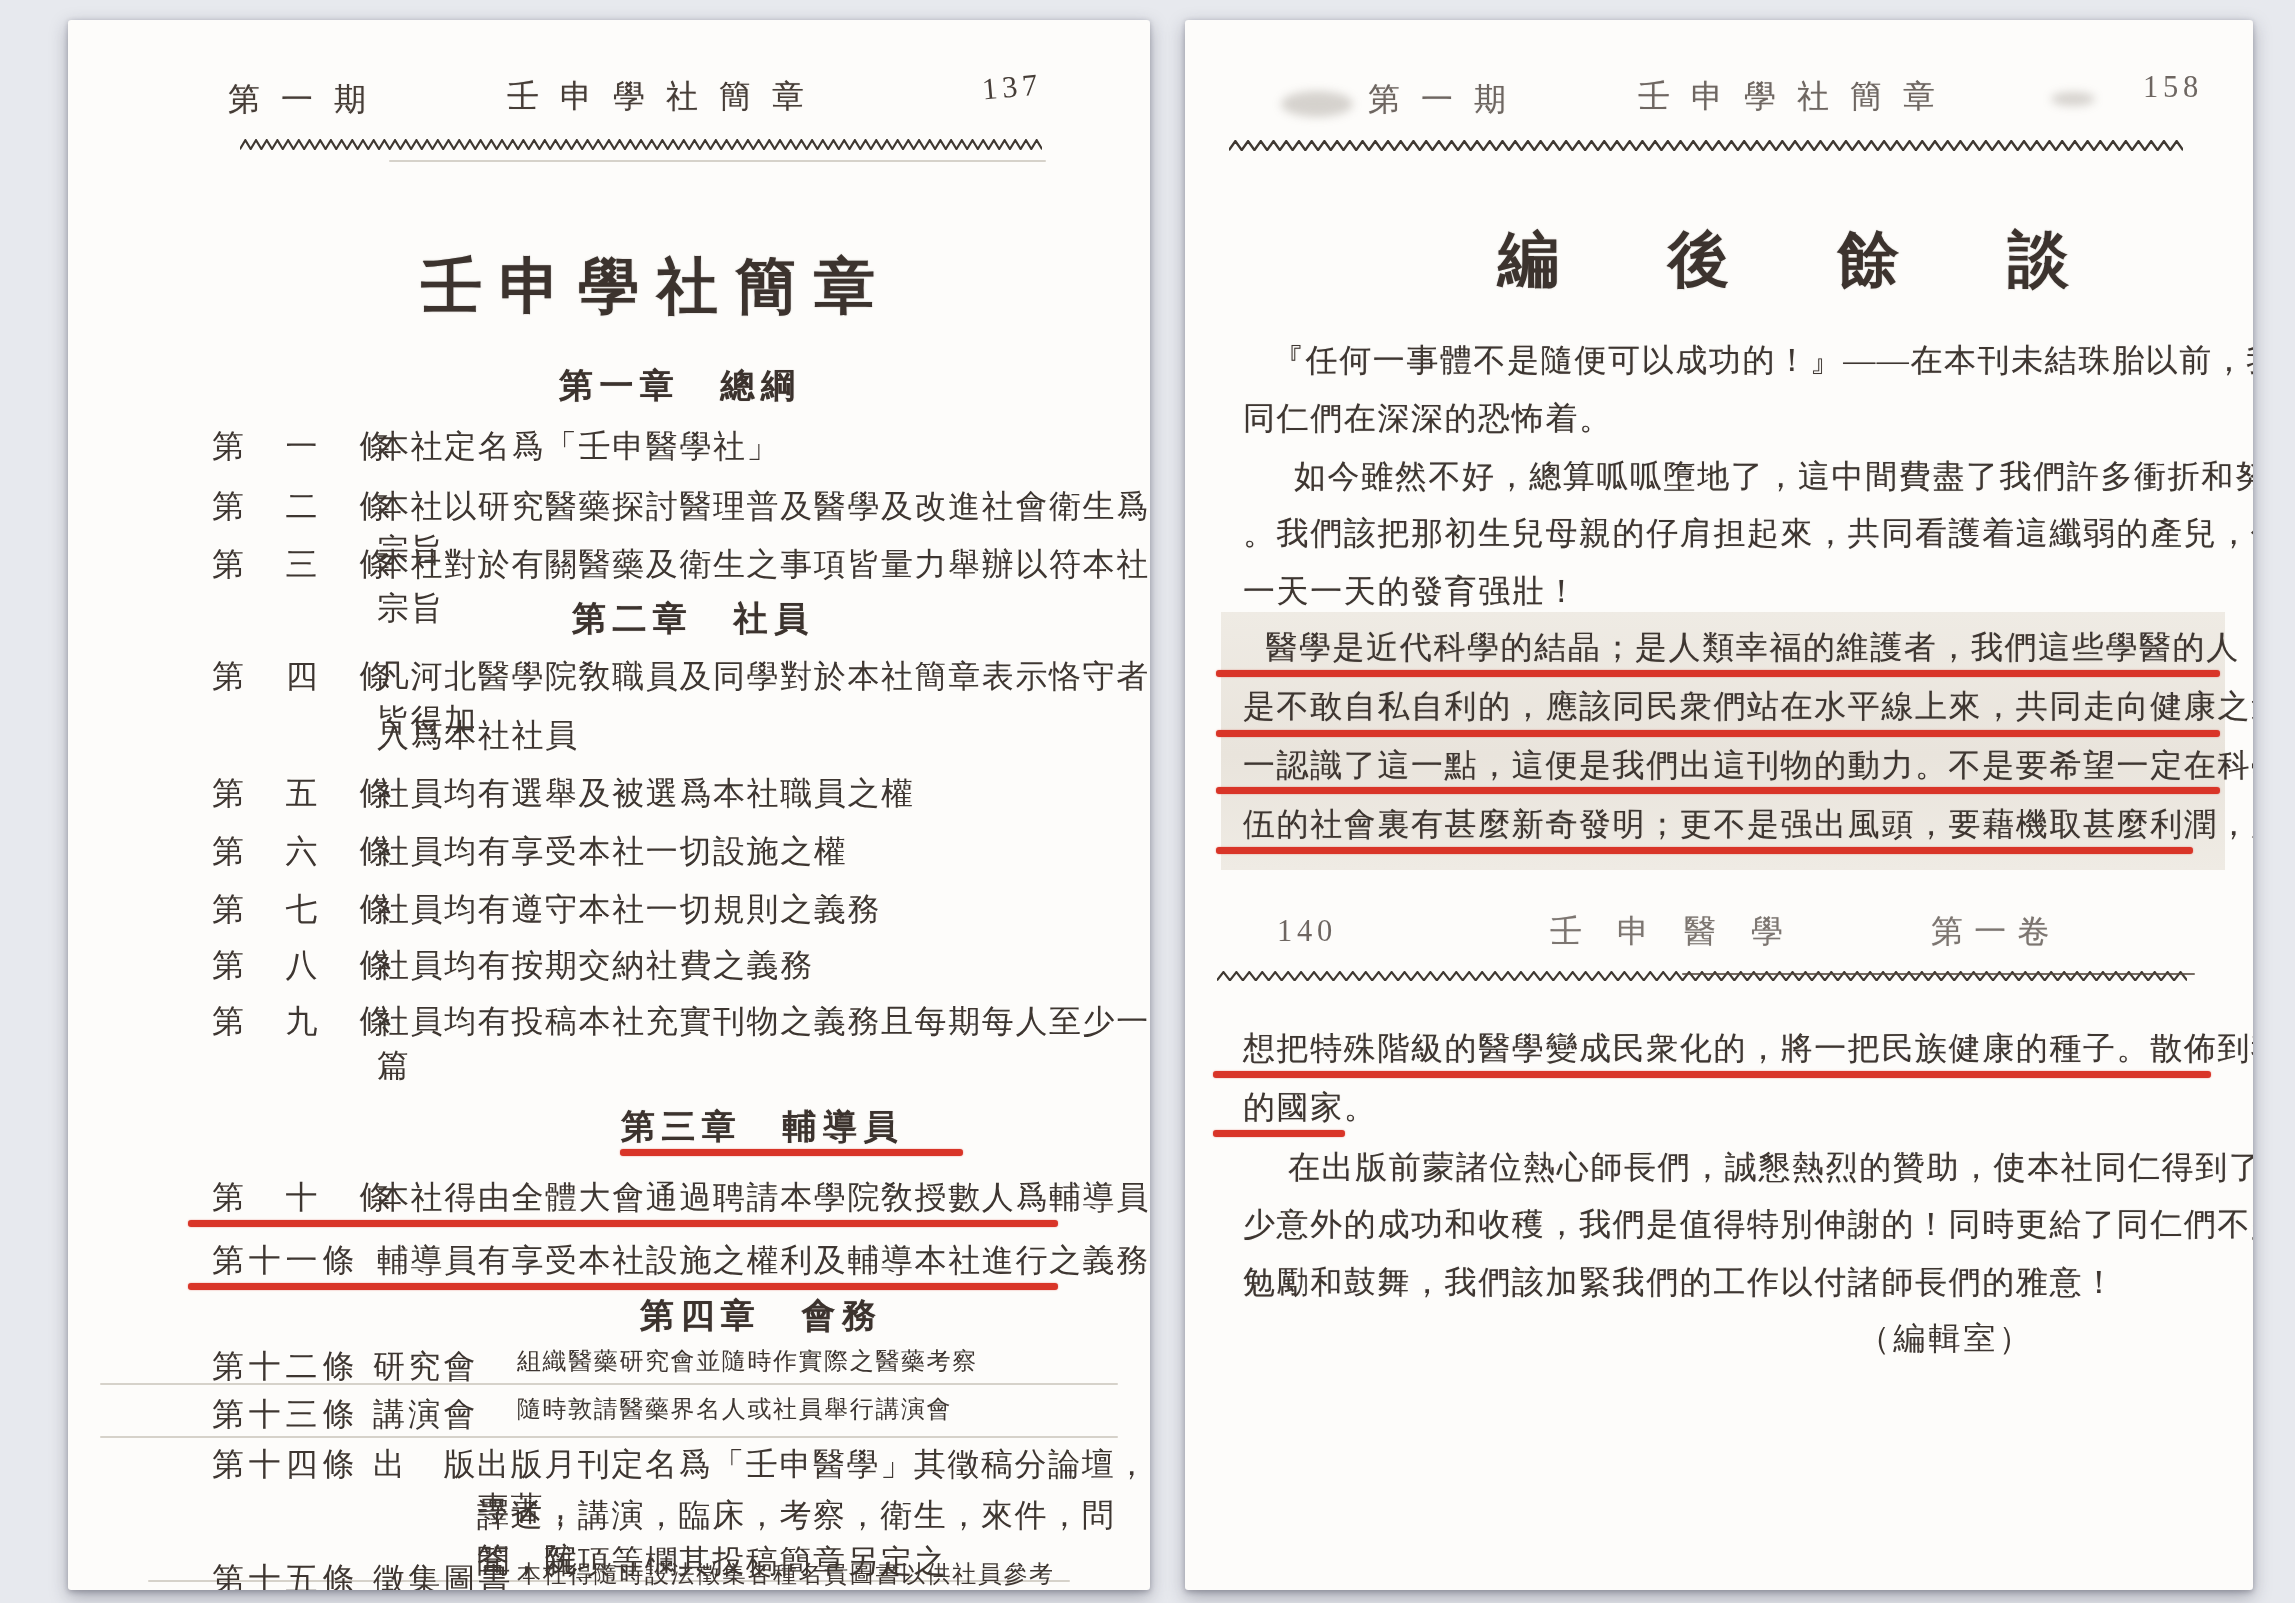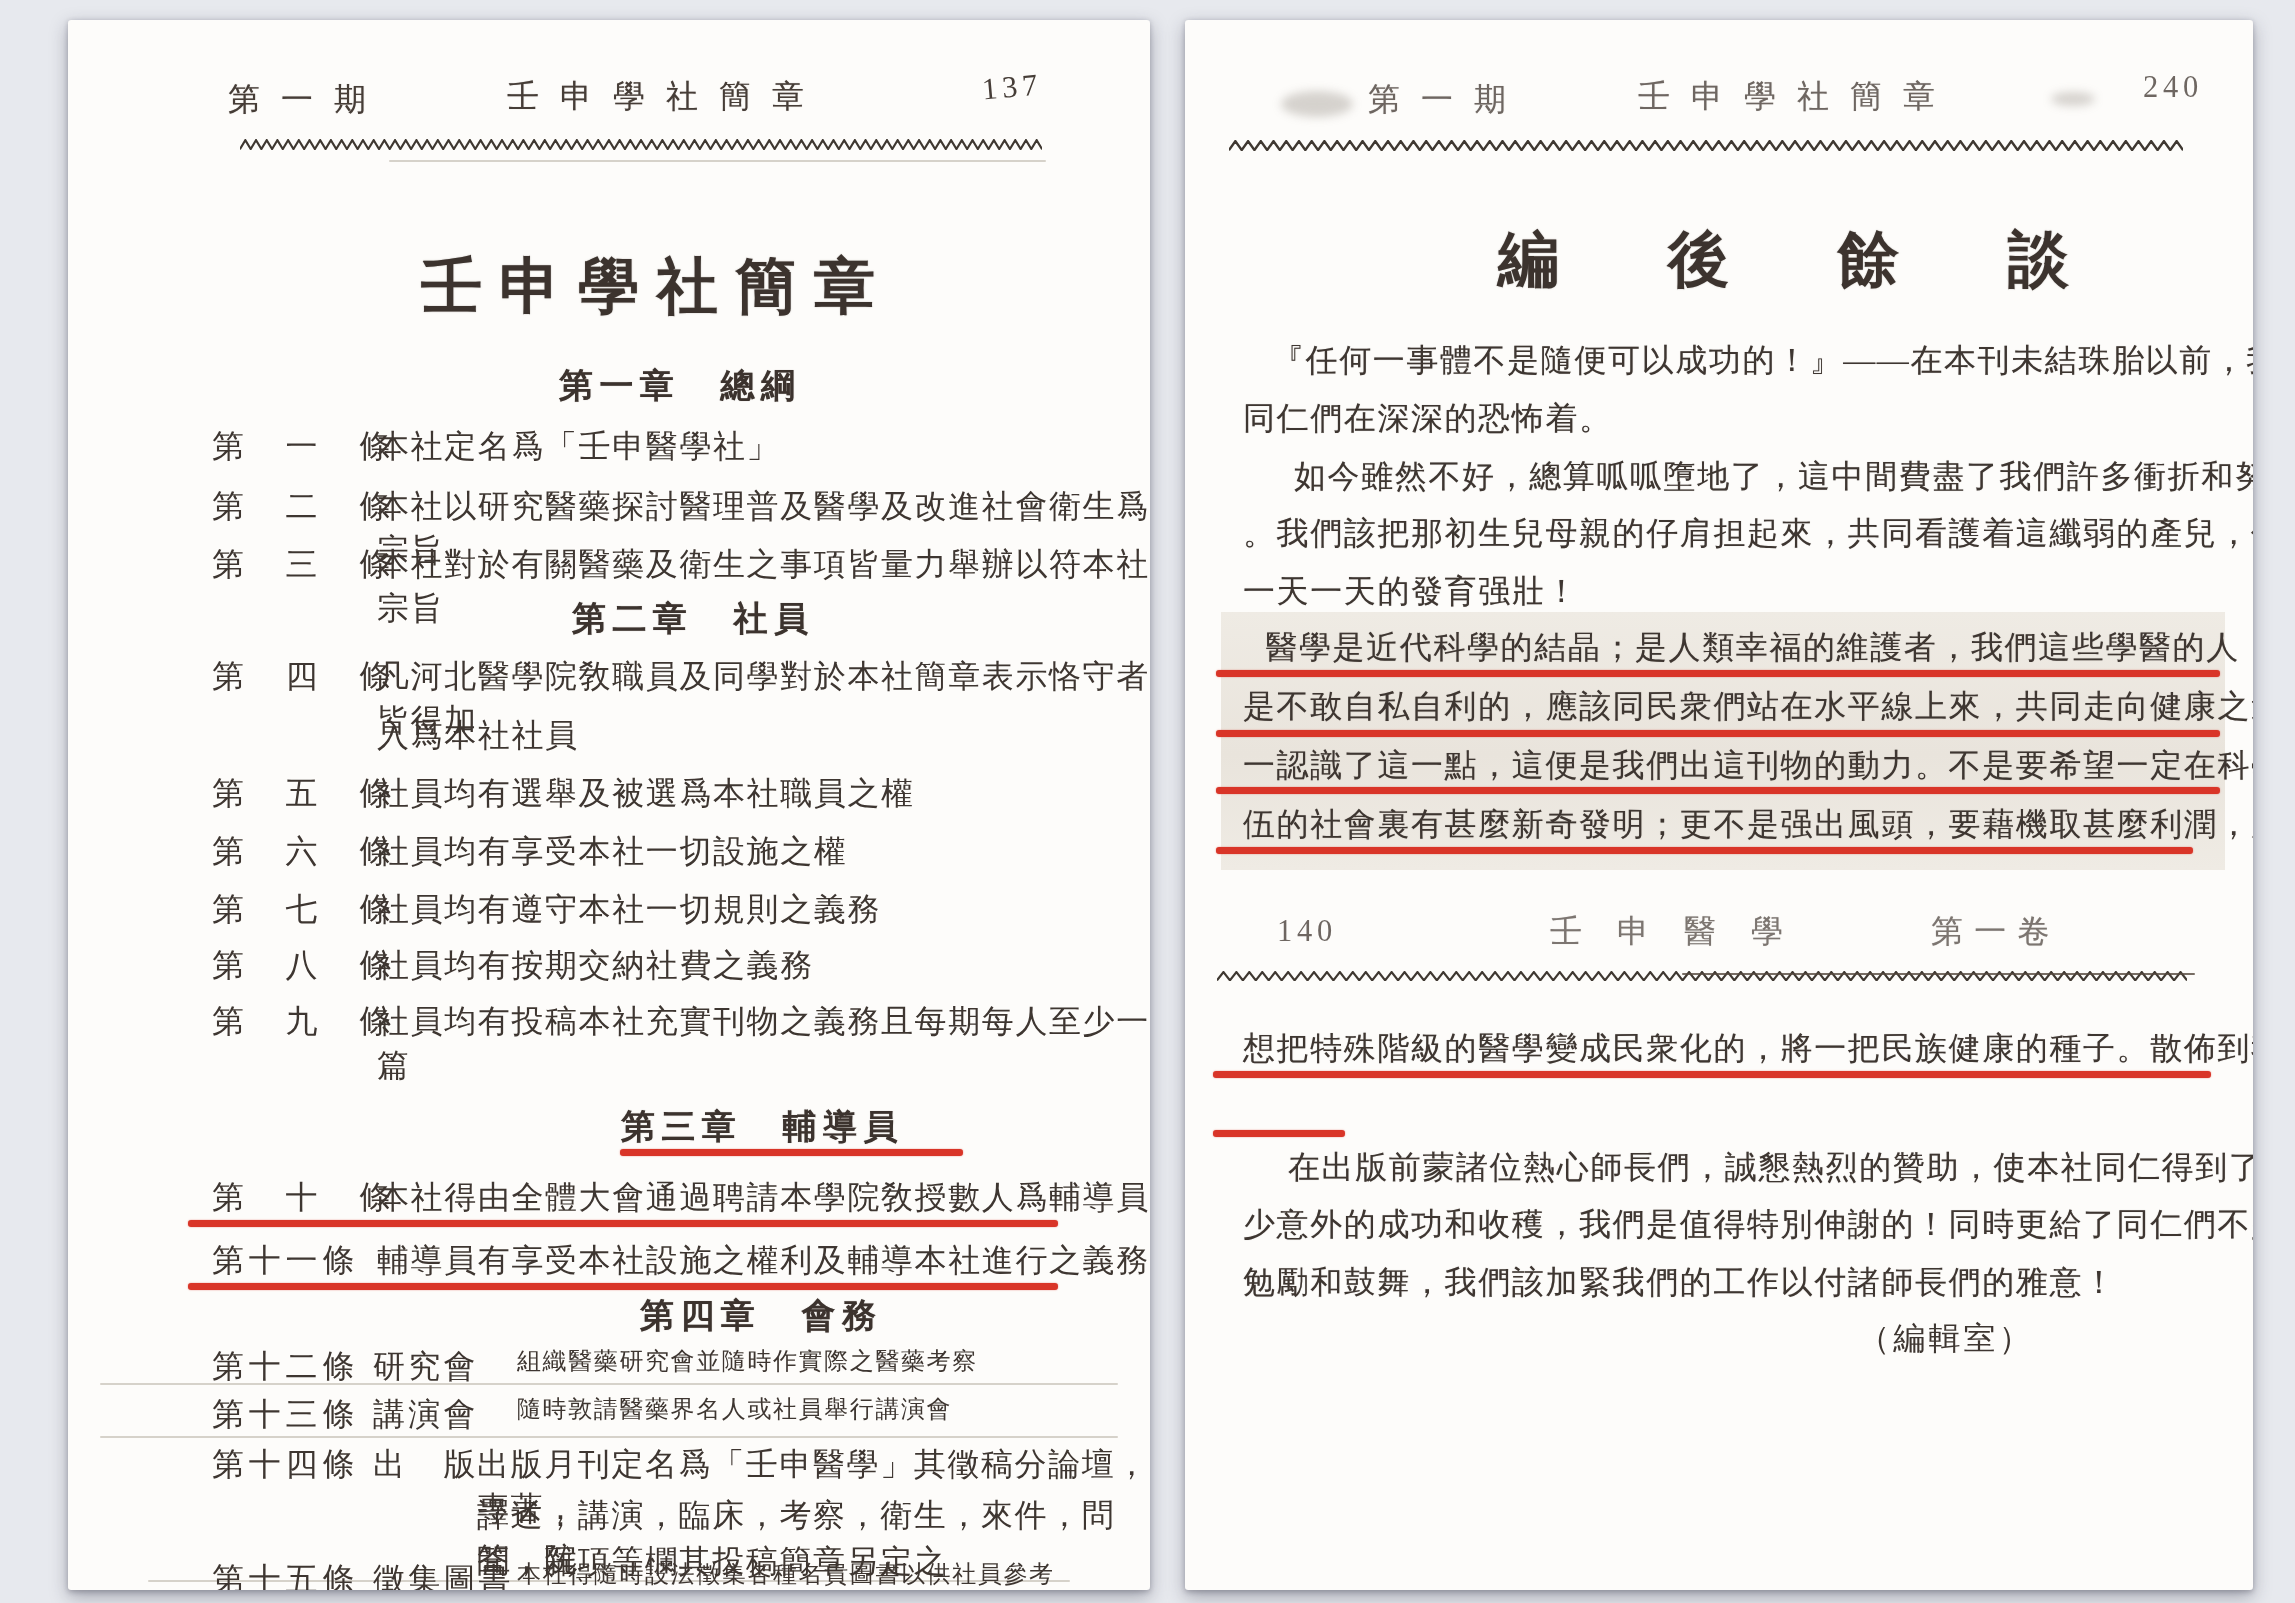--- a/index.html
+++ b/index.html
@@ -141,21 +141,21 @@
     <span class="sub">徵集圖書</span>
     <span class="txt2">本社得隨時設法徵集各種名貴圖書以供社員參考</span>
   </div>
 </div>
 
 <div class="page" id="page-right">
   <div class="smudge" style="left:96px;top:71px;width:72px;height:26px;"></div>
   <span class="abs hdr faded" style="left:183px;top:58px;">第一期</span>
   <span class="abs hdr faded" style="left:453px;top:55px;">壬申學社簡章</span>
   <div class="smudge" style="left:866px;top:72px;width:44px;height:14.4px;"></div>
-  <span class="abs pagenum faded" style="left:958px;top:50px;">240</span>
+  <span class="abs pagenum faded" style="left:958px;top:50px;">158</span>
 
   <svg class="zigzag" style="left:44px;top:120px;width:954px;height:11.2px;" viewBox="0 0 1200 10" preserveAspectRatio="none">
       <path class="zig" fill="none" stroke="#3f3831" stroke-width="2.6" d="M0,9 L8,1 L16,9 L24,1 L32,9 L40,1 L48,9 L56,1 L64,9 L72,1 L80,9 L88,1 L96,9 L104,1 L112,9 L120,1 L128,9 L136,1 L144,9 L152,1 L160,9 L168,1 L176,9 L184,1 L192,9 L200,1 L208,9 L216,1 L224,9 L232,1 L240,9 L248,1 L256,9 L264,1 L272,9 L280,1 L288,9 L296,1 L304,9 L312,1 L320,9 L328,1 L336,9 L344,1 L352,9 L360,1 L368,9 L376,1 L384,9 L392,1 L400,9 L408,1 L416,9 L424,1 L432,9 L440,1 L448,9 L456,1 L464,9 L472,1 L480,9 L488,1 L496,9 L504,1 L512,9 L520,1 L528,9 L536,1 L544,9 L552,1 L560,9 L568,1 L576,9 L584,1 L592,9 L600,1 L608,9 L616,1 L624,9 L632,1 L640,9 L648,1 L656,9 L664,1 L672,9 L680,1 L688,9 L696,1 L704,9 L712,1 L720,9 L728,1 L736,9 L744,1 L752,9 L760,1 L768,9 L776,1 L784,9 L792,1 L800,9 L808,1 L816,9 L824,1 L832,9 L840,1 L848,9 L856,1 L864,9 L872,1 L880,9 L888,1 L896,9 L904,1 L912,9 L920,1 L928,9 L936,1 L944,9 L952,1 L960,9 L968,1 L976,9 L984,1 L992,9 L1000,1 L1008,9 L1016,1 L1024,9 L1032,1 L1040,9 L1048,1 L1056,9 L1064,1 L1072,9 L1080,1 L1088,9 L1096,1 L1104,9 L1112,1 L1120,9 L1128,1 L1136,9 L1144,1 L1152,9 L1160,1 L1168,9 L1176,1 L1184,9 L1192,1 L1200,9"></path>
     </svg>
 
   <span class="abs bigtitle" style="left:313px;top:199px;letter-spacing:24px;">編　後　餘　談</span>
 
   <span class="para" style="top:319px;padding-left:29px;">『任何一事體不是隨便可以成功的！』——在本刊未結珠胎以前，我們</span>
   <span class="para" style="top:377px;">同仁們在深深的恐怖着。</span>
 
@@ -176,20 +176,21 @@
   <span class="abs pagenum faded" style="left:92px;top:894px;">140</span>
   <span class="abs hdr" style="left:365px;top:890px;letter-spacing:35px;opacity:.7;filter:blur(0.6px);">壬申醫學</span>
   <span class="abs hdr" style="left:746px;top:890px;letter-spacing:11.2px;opacity:.7;filter:blur(0.5px);">第一卷</span>
   <svg class="zigzag" style="left:32px;top:951px;width:970px;height:10.4px;" viewBox="0 0 1200 10" preserveAspectRatio="none">
       <path class="zig" fill="none" stroke="#3f3831" stroke-width="2.4" d="M0,9 L8,1 L16,9 L24,1 L32,9 L40,1 L48,9 L56,1 L64,9 L72,1 L80,9 L88,1 L96,9 L104,1 L112,9 L120,1 L128,9 L136,1 L144,9 L152,1 L160,9 L168,1 L176,9 L184,1 L192,9 L200,1 L208,9 L216,1 L224,9 L232,1 L240,9 L248,1 L256,9 L264,1 L272,9 L280,1 L288,9 L296,1 L304,9 L312,1 L320,9 L328,1 L336,9 L344,1 L352,9 L360,1 L368,9 L376,1 L384,9 L392,1 L400,9 L408,1 L416,9 L424,1 L432,9 L440,1 L448,9 L456,1 L464,9 L472,1 L480,9 L488,1 L496,9 L504,1 L512,9 L520,1 L528,9 L536,1 L544,9 L552,1 L560,9 L568,1 L576,9 L584,1 L592,9 L600,1 L608,9 L616,1 L624,9 L632,1 L640,9 L648,1 L656,9 L664,1 L672,9 L680,1 L688,9 L696,1 L704,9 L712,1 L720,9 L728,1 L736,9 L744,1 L752,9 L760,1 L768,9 L776,1 L784,9 L792,1 L800,9 L808,1 L816,9 L824,1 L832,9 L840,1 L848,9 L856,1 L864,9 L872,1 L880,9 L888,1 L896,9 L904,1 L912,9 L920,1 L928,9 L936,1 L944,9 L952,1 L960,9 L968,1 L976,9 L984,1 L992,9 L1000,1 L1008,9 L1016,1 L1024,9 L1032,1 L1040,9 L1048,1 L1056,9 L1064,1 L1072,9 L1080,1 L1088,9 L1096,1 L1104,9 L1112,1 L1120,9 L1128,1 L1136,9 L1144,1 L1152,9 L1160,1 L1168,9 L1176,1 L1184,9 L1192,1 L1200,9"></path>
     </svg>
   <div class="streak" style="left:497px;top:953px;width:513px;height:1.6px;opacity:.8;background:#55493f;"></div>
 
   <span class="para" style="top:1007px;">想把特殊階級的醫學變成民衆化的，將一把民族健康的種子。散佈到我們</span>
   <div class="redbar" style="left:28px;top:1051px;width:998px;"></div>
+  <span class="para" style="top:1066px;">的國家。</span>
   <div class="redbar" style="left:28px;top:1110px;width:132px;"></div>
 
   <span class="para" style="top:1126px;padding-left:45px;">在出版前蒙諸位熱心師長們，誠懇熱烈的贊助，使本社同仁得到了不</span>
   <span class="para" style="top:1183px;">少意外的成功和收穫，我們是值得特別伸謝的！同時更給了同仁們不少的</span>
   <span class="para" style="top:1241px;">勉勵和鼓舞，我們該加緊我們的工作以付諸師長們的雅意！</span>
 
   <span class="abs" style="left:673px;top:1297px;font-size:32px;letter-spacing:3.2px;">（編輯室）</span>
 </div>
 
 

